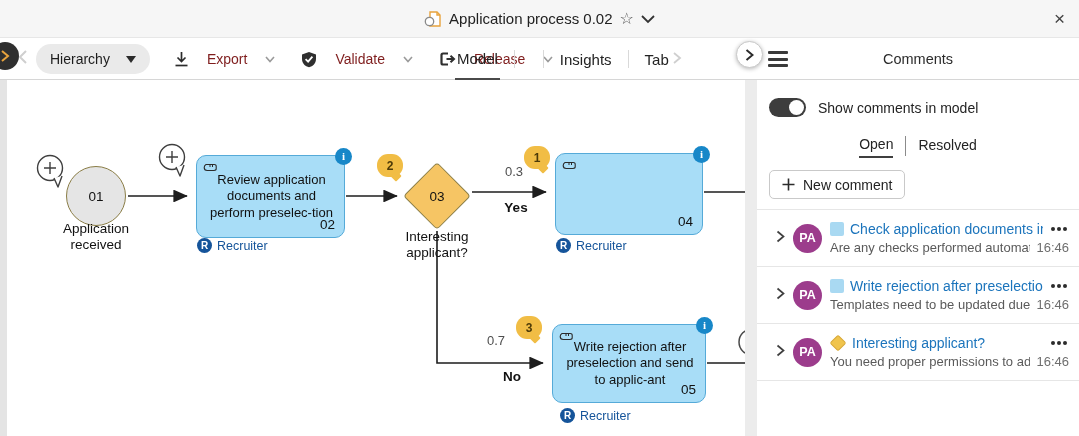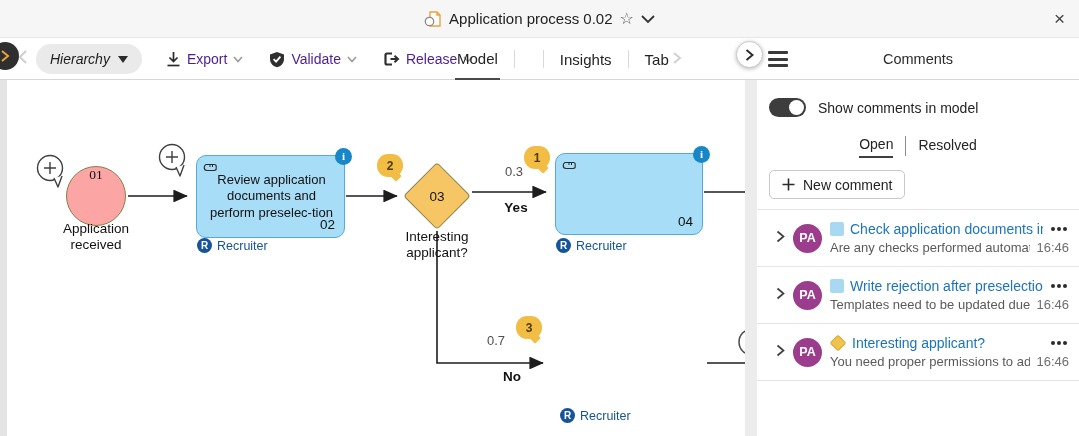--- a/index.html
+++ b/index.html
@@ -15,22 +15,22 @@
   .star-icon { font-size:16px; color:#555; line-height:1; cursor:pointer; }
   .chev { display:inline-block; }
   #close-btn { position:absolute; right:14px; top:9px; font-size:19px; color:#444;
                line-height:1; cursor:pointer; }
 
   
   #toolbar { position:absolute; left:0; top:38px; width:1079px; height:42px;
              background:#fff; border-bottom:1px solid #d6d6d6; }
   .tools { position:absolute; left:0; top:0; height:42px; display:flex; align-items:center; }
   .pill { background:#eaeaea; border-radius:16px; height:30px; padding:0 14px;
-          display:flex; align-items:center; gap:8px; font-size:14px; color:#1d1d1d; cursor:pointer;font-style:italic; }
-  .tbtn { display:flex; align-items:center; gap:6px; font-size:14px; color:#4c1d95; cursor:pointer; }
+          display:flex; align-items:center; gap:16px; font-size:14px; color:#1d1d1d; cursor:pointer; }
+  .tbtn { display:flex; align-items:center; gap:18px; font-size:14px; color:#7f1d1d; cursor:pointer; }
   .tbtn svg { display:block; }
   .tab { font-size:15px; color:#232323; height:42px; display:flex; align-items:center;
          padding:0 2px; cursor:pointer; position:relative; white-space:nowrap; }
   .tab.active { border-bottom:2px solid #4a4a4a; font-weight:400; }
   .tab-sep { width:1px; height:18px; background:#d9d9d9; margin:0 14px; }
 
   #dark-circle { position:absolute; left:-9px; top:4px; width:28px; height:28px;
                  background:#2f2f2f; border-radius:50%; display:flex; align-items:center;
                  justify-content:center; cursor:pointer; z-index:4; }
   #round-toggle { position:absolute; left:736px; top:3px; width:27px; height:27px;
@@ -58,23 +58,23 @@
                text-align:center; font-size:13px; line-height:1.25; color:#111;
                padding:6px 10px 6px 12px; cursor:pointer; }
   .task-num { position:absolute; right:9px; bottom:3px; font-size:13.5px; color:#111; }
   .info-badge { position:absolute; right:-8px; top:-8px; width:17px; height:17px;
                 background:#1787c8; border-radius:50%; color:#fff; display:flex;
                 align-items:center; justify-content:center; cursor:pointer; }
   .info-badge::after { content:'i'; font-size:11px; font-weight:700; font-family:"Liberation Serif",serif; }
   .hand-icon { position:absolute; left:6px; top:5px; }
 
   .start-event { position:absolute; left:66px; top:86px; width:60px; height:60px;
-                 border-radius:50%; background:#fca5a5; border:1.6px solid #8a7d46;
-                 display:flex; align-items:flex-start; justify-content:center;
-                 font-size:13.5px; color:#111; cursor:pointer;font-family:Liberation Serif, serif; }
+                 border-radius:50%; background:#e5e5e5; border:1.6px solid #8a7d46;
+                 display:flex; align-items:center; justify-content:center;
+                 font-size:13.5px; color:#111; cursor:pointer; }
   .node-label { position:absolute; text-align:center; font-size:13.5px; color:#111; line-height:1.18; }
 
   .gateway { position:absolute; left:403px; top:82px; width:68px; height:68px; cursor:pointer; }
   .gateway .diamond { position:absolute; left:10px; top:10px; width:48px; height:48px;
                       background:#f6c564; border:1.6px solid #8a7d46; transform:rotate(45deg);
                       border-radius:4px; }
   .gateway .gw-num { position:absolute; left:0; top:0; width:68px; height:68px; display:flex;
                      align-items:center; justify-content:center; font-size:13.5px; color:#111; }
 
   .recruiter { position:absolute; display:flex; align-items:center; gap:5px; cursor:pointer; }
@@ -298,20 +298,29 @@
   </div>
   <div class="recruiter" style="left:556px; top:158px;">
     <span class="rb">R</span>
     <span class="rl">Recruiter</span>
   </div>
 
   <div class="flow-prob" style="left:487px; top:253px;">0.7</div>
   <div class="flow-name" style="left:494px; top:289px; width:36px;">No</div>
   <div class="cbadge" style="left:516px; top:236px;">3</div>
 
+  <div class="bpmn-task" style="left:552px; top:244px; width:154px; height:79px;">
+    <svg class="hand-icon" width="15" height="13" viewBox="0 0 15 13">
+      <path d="M3 3.5 Q1.2 4.5 1.2 6.5 Q1.2 9.5 4.2 9.5 L11 9.5 Q13.2 9.5 13.2 7.8 L13.2 5.2 Q13.2 3.5 11.2 3.5 L5.5 3.5 Q4 3.5 3 3.5 Z" fill="none" stroke="#2b2b2b" stroke-width="1.1"></path>
+      <path d="M7 3.5 V6 M9.5 3.5 V6" stroke="#2b2b2b" stroke-width="1"></path>
+      </svg>
+    <span>Write rejection after preselection and send to applic-ant</span>
+    <span class="task-num">05</span>
+    <span class="info-badge"></span>
+  </div>
   <div class="recruiter" style="left:560px; top:328px;">
     <span class="rb">R</span>
     <span class="rl">Recruiter</span>
   </div>
 </div>
 
 <div id="left-strip"></div>
 <div id="v-strip"></div>
 
 <div id="panel">

